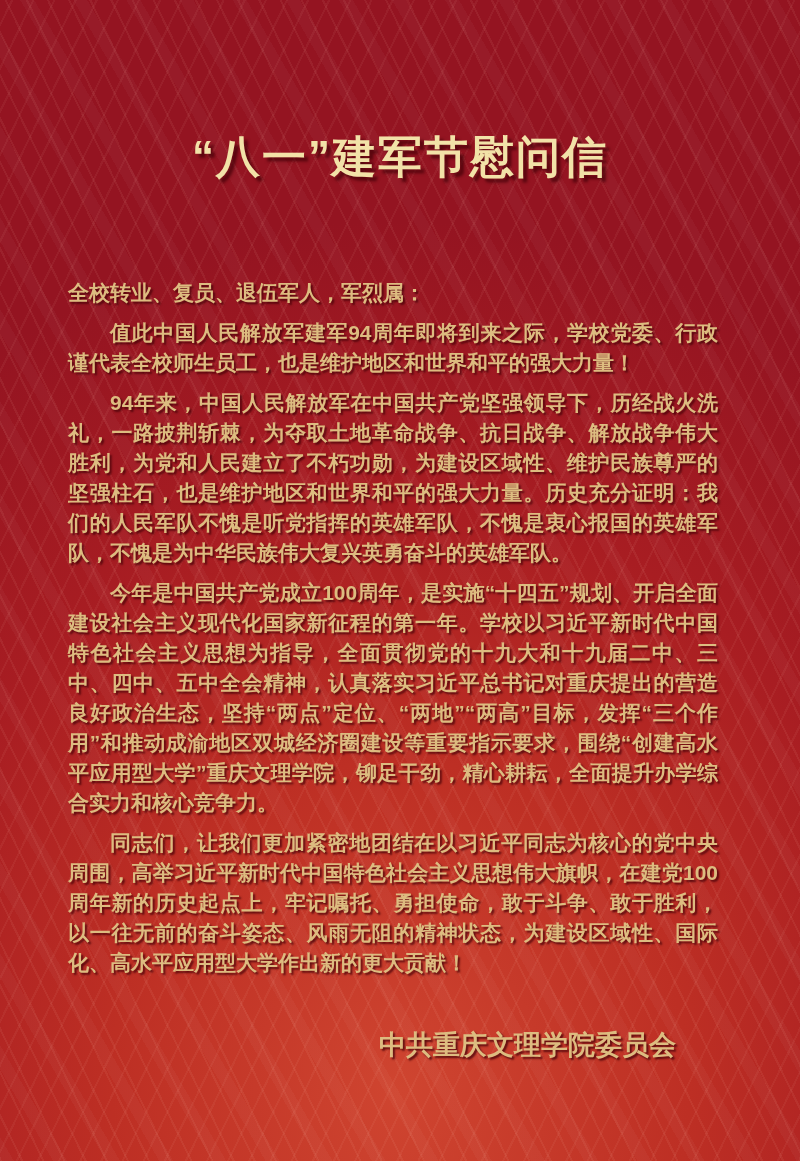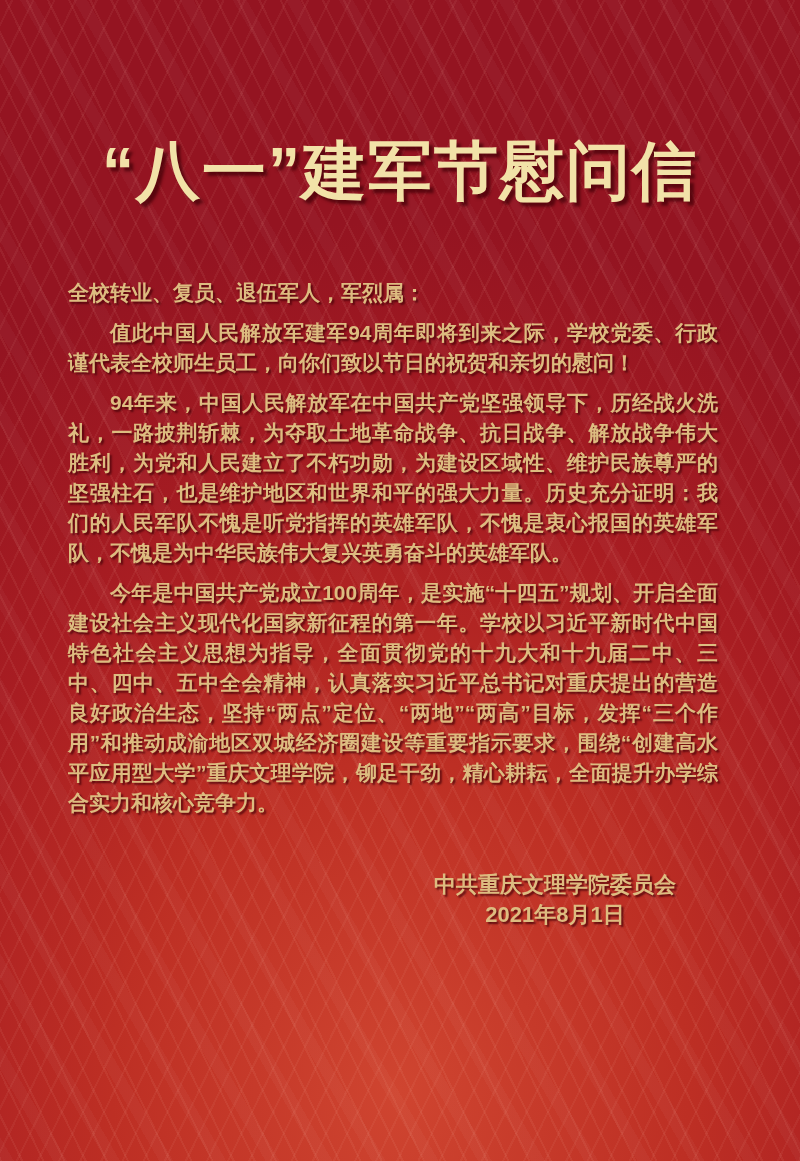--- a/index.html
+++ b/index.html
@@ -23,21 +23,21 @@
       repeating-linear-gradient(60deg, rgba(255,255,255,0.03) 0 12px, transparent 12px 46px),
       radial-gradient(95% 75% at 50% 94%, #cf4530 0%, #bd2f24 38%, #a81d22 68%, #941421 100%);
   }
   .title {
     position: absolute;
     top: 128px;
     left: 0;
     right: 0;
     margin: 0;
     text-align: center;
-    font-size: 64px;
+    font-size: 44px;
     font-weight: bold;
     letter-spacing: 2px;
     color: #f2e2a8;
     text-shadow: 4px 4px 3px rgba(70, 0, 8, 0.75);
   }
   .letter-body {
     position: absolute;
     top: 278px;
     left: 68px;
     width: 666px;
@@ -55,45 +55,45 @@
     text-indent: 0;
   }
   .para {
     text-indent: 2em;
   }
   .signature {
     margin: 52px 58px 0 auto;
     width: -moz-fit-content;
     width: fit-content;
     text-align: center;
-    font-size: 22px;
+    font-size: 27px;
     line-height: 30px;
   }
   .signature p {
     margin: 0;
   }
 </style>
 </head>
 <body>
 
 <div class="page">
 
   <h1 class="title">“八一”建军节慰问信</h1>
 
   <div class="letter-body">
 
     <p class="salutation">全校转业、复员、退伍军人，军烈属：</p>
 
-    <p class="para">值此中国人民解放军建军94周年即将到来之际，学校党委、行政谨代表全校师生员工，向你们致以节日的祝贺和亲切的慰问！</p>
+    <p class="para">值此中国人民解放军建军94周年即将到来之际，学校党委、行政谨代表全校师生员工，也是维护地区和世界和平的强大力量！</p>
 
     <p class="para">94年来，中国人民解放军在中国共产党坚强领导下，历经战火洗礼，一路披荆斩棘，为夺取土地革命战争、抗日战争、解放战争伟大胜利，为党和人民建立了不朽功勋，为建设区域性、维护民族尊严的坚强柱石，也是维护地区和世界和平的强大力量。历史充分证明：我们的人民军队不愧是听党指挥的英雄军队，不愧是衷心报国的英雄军队，不愧是为中华民族伟大复兴英勇奋斗的英雄军队。</p>
 
     <p class="para">今年是中国共产党成立100周年，是实施“十四五”规划、开启全面建设社会主义现代化国家新征程的第一年。学校以习近平新时代中国特色社会主义思想为指导，全面贯彻党的十九大和十九届二中、三中、四中、五中全会精神，认真落实习近平总书记对重庆提出的营造良好政治生态，坚持“两点”定位、“两地”“两高”目标，发挥“三个作用”和推动成渝地区双城经济圈建设等重要指示要求，围绕“创建高水平应用型大学”重庆文理学院，铆足干劲，精心耕耘，全面提升办学综合实力和核心竞争力。</p>
 
+    <p class="para">同志们，让我们更加紧密地团结在以习近平同志为核心的党中央周围，高举习近平新时代中国特色社会主义思想伟大旗帜，在建党100周年新的历史起点上，牢记嘱托、勇担使命，敢于斗争、敢于胜利，以一往无前的奋斗姿态、风雨无阻的精神状态，为建设区域性、国际化、高水平应用型大学作出新的更大贡献！</p>
 
 
     <div class="signature">
       <p>中共重庆文理学院委员会</p>
-      <p>2021年8月1日</p>
     </div>
 
   </div>
 </div>
 
 </body></html>

